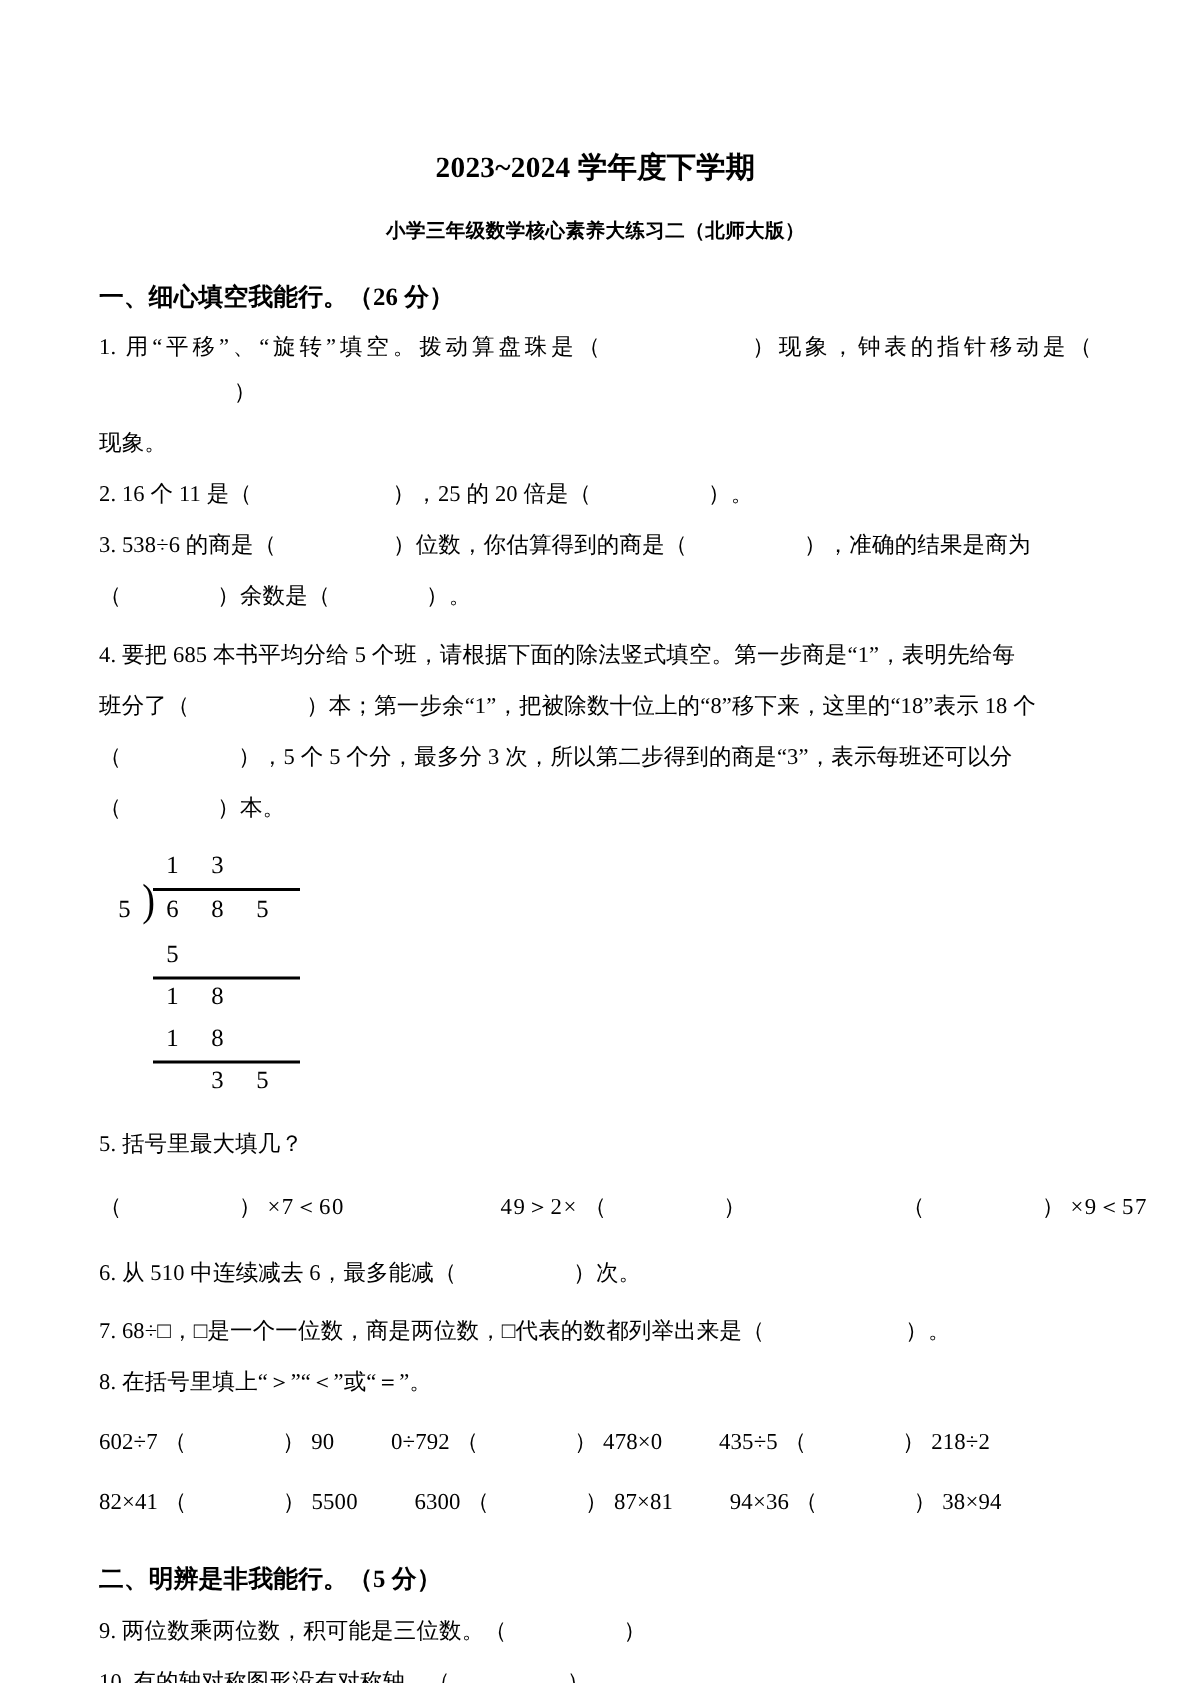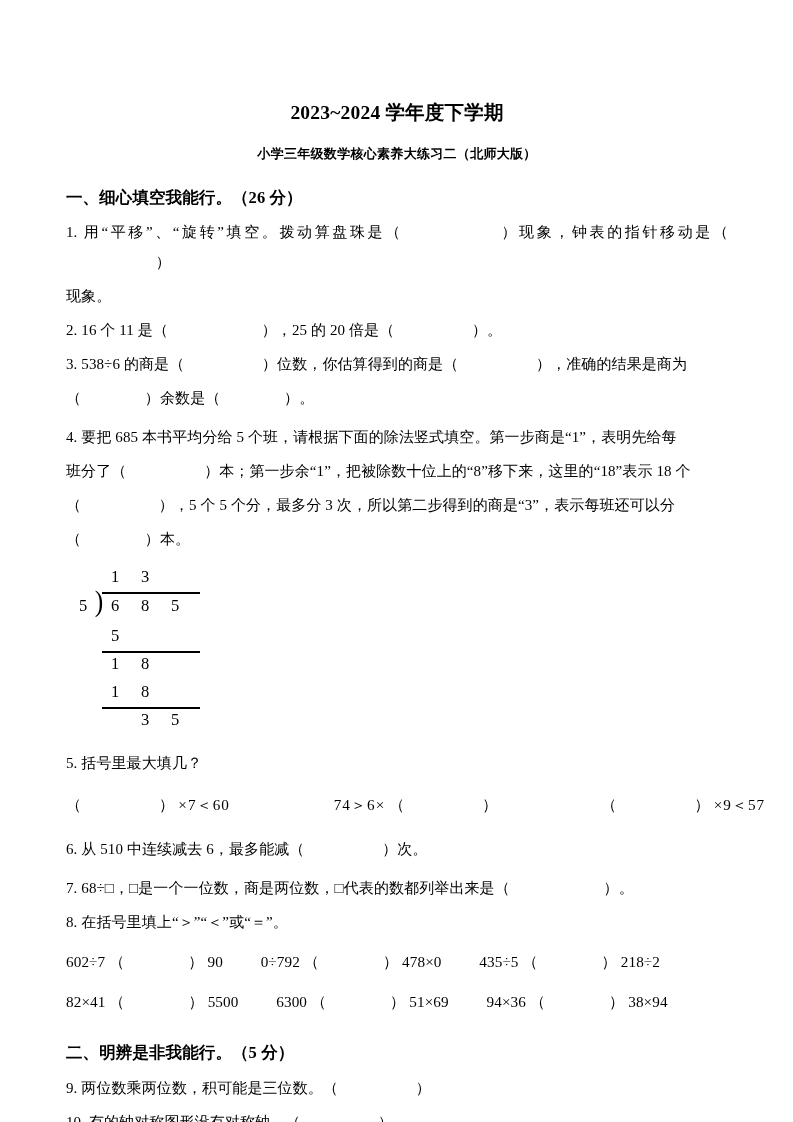--- a/index.html
+++ b/index.html
@@ -218,21 +218,21 @@
     </div>
     <div class="expr-row q5-row">
       <span class="cell">
         <span>（</span>
         <span class="blank bk-md"></span>
         <span>）</span>
         <span class="op">×7＜60</span>
       </span>
       <span class="sp-a"></span>
       <span class="cell">
-        <span class="op">74＞6×</span>
+        <span class="op">49＞2×</span>
         <span>（</span>
         <span class="blank bk-md"></span>
         <span>）</span>
       </span>
       <span class="sp-a"></span>
       <span class="cell">
         <span>（</span>
         <span class="blank bk-md"></span>
         <span>）</span>
         <span class="op">×9＜57</span>
@@ -286,21 +286,21 @@
         <span class="blank bk-sm"></span>
         <span>）</span>
         <span>5500</span>
       </span>
       <span class="sp-c"></span>
       <span class="cell">
         <span>6300</span>
         <span>（</span>
         <span class="blank bk-sm"></span>
         <span>）</span>
-        <span>51×69</span>
+        <span>87×81</span>
       </span>
       <span class="sp-c"></span>
       <span class="cell">
         <span>94×36</span>
         <span>（</span>
         <span class="blank bk-sm"></span>
         <span>）</span>
         <span>38×94</span>
       </span>
     </div>

